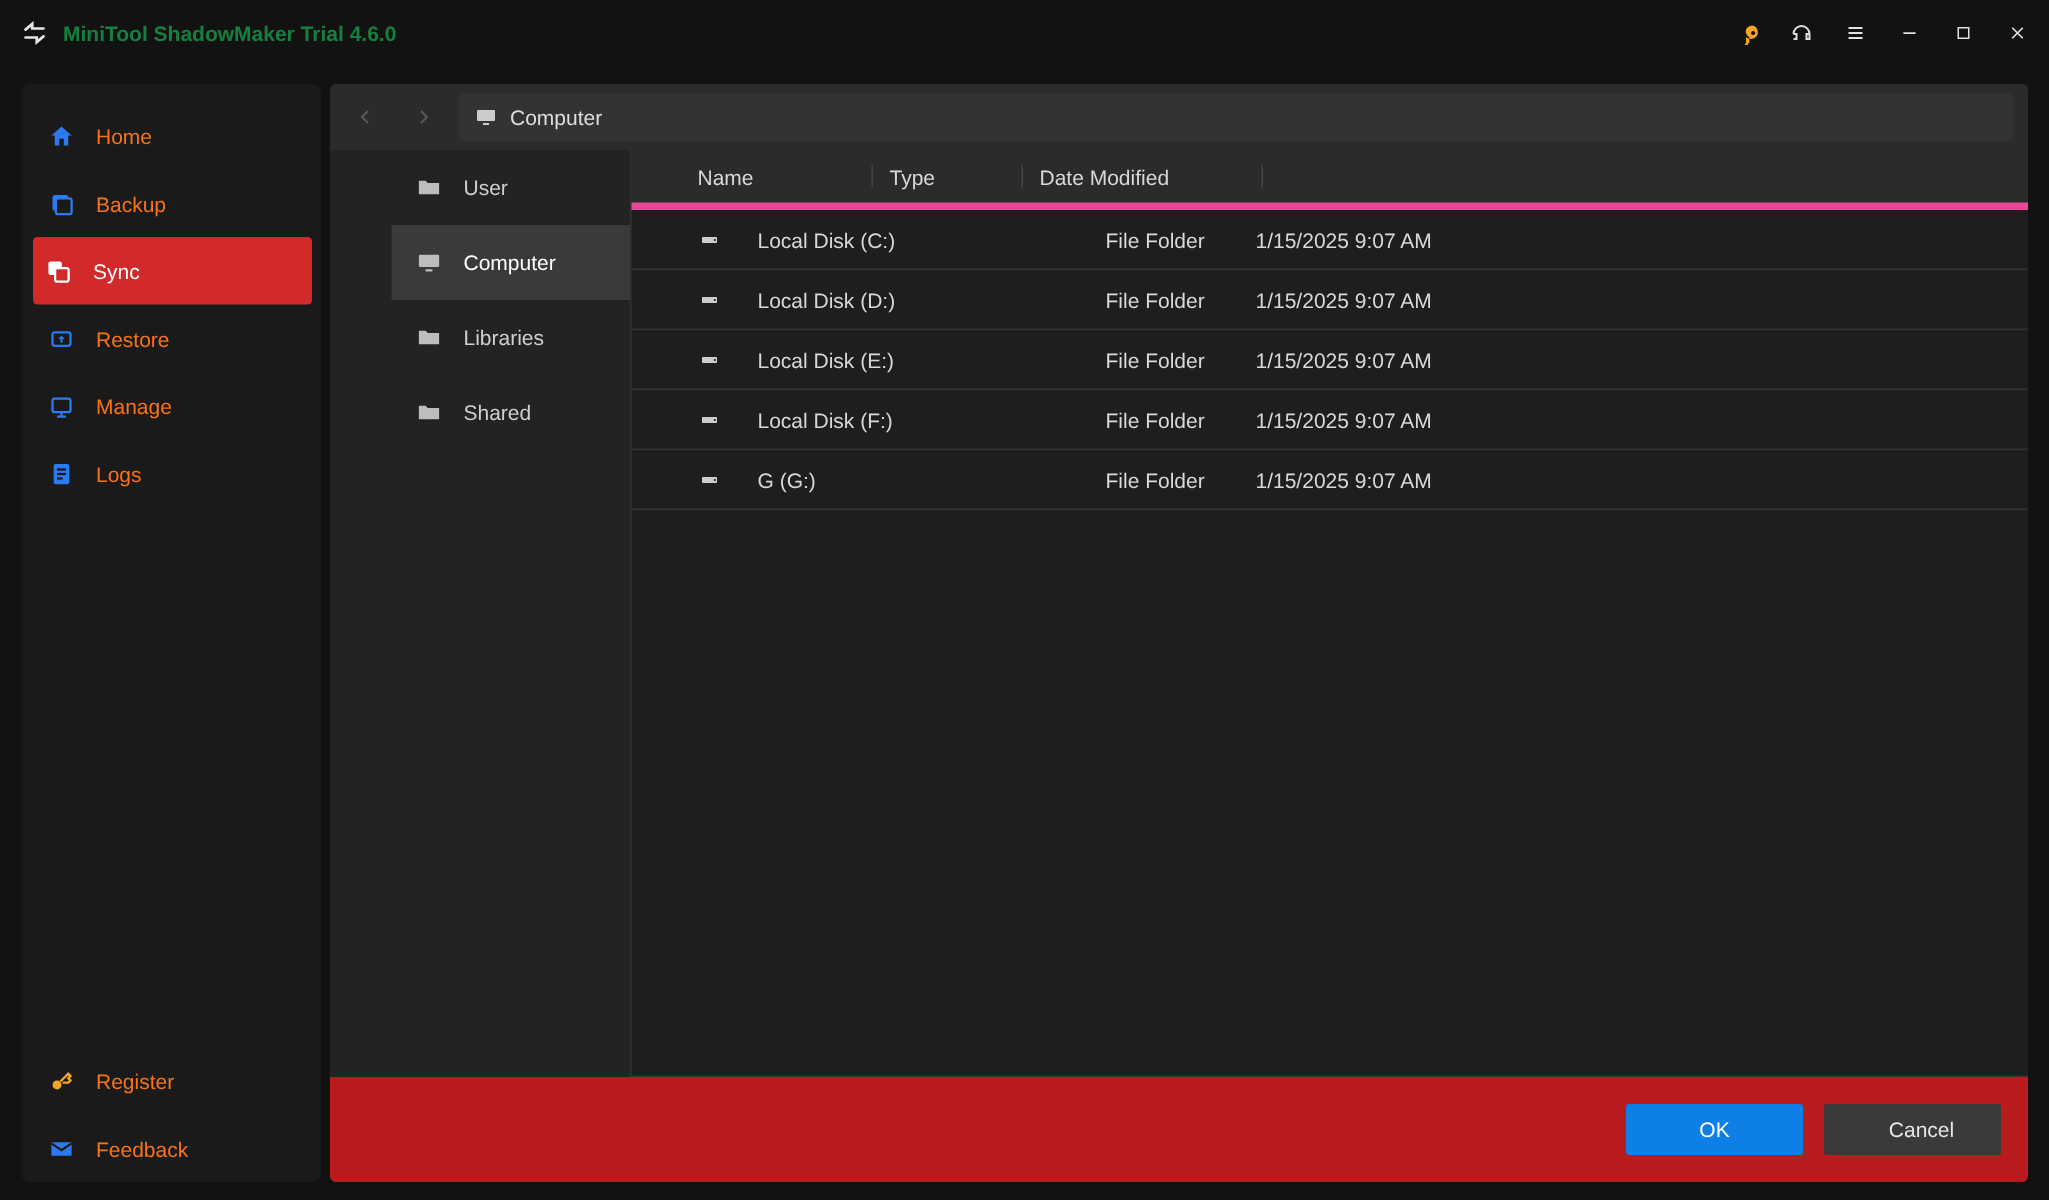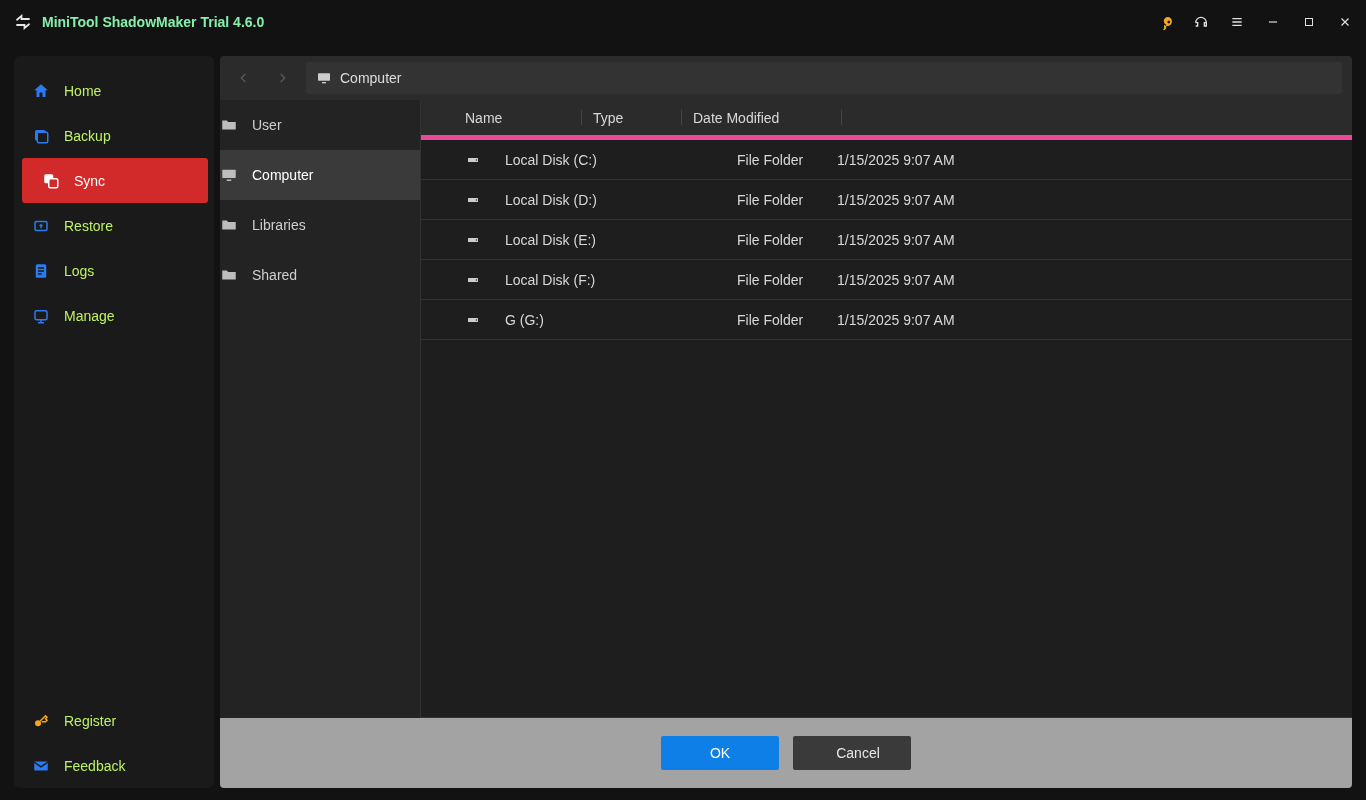--- a/index.html
+++ b/index.html
@@ -1,46 +1,46 @@
 <!DOCTYPE html>
 <html><head>
 <meta charset="utf-8">
 <style>
   * { box-sizing: border-box; margin: 0; padding: 0; }
   html, body { width: 1366px; height: 800px; overflow: hidden; font-family: "Segoe UI", Arial, sans-serif; background: #000; color: #e6e6e6; font-size: 14px; }
   .app { width: 1366px; height: 800px; background: #121212; display: flex; flex-direction: column; }
   
   .titlebar { height: 44px; background: #121212; display: flex; align-items: center; padding: 0 10px 0 14px; }
   .titlebar .logo { width: 20px; height: 20px; color: #e6e6e6; margin-right: 8px; display:flex; align-items:center; }
-  .titlebar .title { font-weight: 700; font-size: 14px; color: #86efac; }
+  .titlebar .title { font-weight: 700; font-size: 14px; color: #15803d; }
   .titlebar .spacer { flex: 1; }
   .winbtns { display: flex; align-items: center; gap: 14px; }
   .winbtn { width: 22px; height: 22px; display: flex; align-items: center; justify-content: center; color: #e0e0e0; cursor: pointer; }
   .winbtn.key { color: #f5a623; }
   
   .body { flex: 1; display: flex; min-height: 0; padding: 6px 6px 6px 6px; gap: 0; }
   
   .sidebar { width: 200px; background: #1a1a1a; border-radius: 6px; margin: 6px 6px 6px 8px; display: flex; flex-direction: column; padding-top: 12px; }
   .nav { display: flex; flex-direction: column; }
-  .nav-item { display: flex; align-items: center; height: 45px; padding: 0 18px; cursor: pointer; color: #bef264; gap: 14px; }
+  .nav-item { display: flex; align-items: center; height: 45px; padding: 0 18px; cursor: pointer; color: #f97316; gap: 14px; }
   .nav-item .icn { width: 18px; height: 18px; display:flex; align-items:center; justify-content:center; color:#2c7af0; }
-  .nav-item.active { background: #d22a2a; color: #fff; border-radius: 3px; margin: 0 6px 0 8px; padding: 0 20px; }
+  .nav-item.active { background: #d22a2a; color: #fff; border-radius: 3px; margin: 0 6px 0 8px; padding: 0 8px; }
   .nav-item .dot { width: 6px; height: 6px; background: #d22a2a; border-radius: 50%; margin-left: 4px; }
   .sidebar .spacer { flex: 1; }
   .bottom-nav .nav-item .icn.yellow { color: #f5a623; }
   
   .main { flex: 1; margin: 6px 8px 6px 0; display: flex; flex-direction: column; background: #1e1e1e; border-radius: 4px; overflow: hidden; }
   .pathbar { height: 44px; background: #2b2b2b; display: flex; align-items: center; gap: 10px; padding: 0 10px; }
   .pathbar .navarrow { width: 28px; height: 28px; display:flex; align-items:center; justify-content:center; color:#5a5a5a; cursor:pointer; }
   .pathbar .breadcrumb { flex:1; height: 32px; background: #333333; border-radius: 3px; display:flex; align-items:center; padding: 0 10px; gap: 8px; color:#ddd; }
   .pathbar .breadcrumb .bcicn { width:16px; height:16px; display:flex; align-items:center; color:#ccc; }
   
   .split { flex:1; display:flex; min-height:0; }
   .locpane { width: 200px; background:#232323; display:flex; flex-direction:column; }
-  .loc-item { height: 50px; display:flex; align-items:center; gap: 14px; padding: 0 0; color:#cfcfcf; cursor:pointer; }
+  .loc-item { height: 50px; display:flex; align-items:center; gap: 14px; padding: 0 16px; color:#cfcfcf; cursor:pointer;margin-left:41px; }
   .loc-item.selected { background:#3a3a3a; color:#fff; }
   .loc-item .licn { width:18px; height:18px; display:flex; align-items:center; justify-content:center; color:#bdbdbd; }
   
   .filepane { flex:1; display:flex; flex-direction:column; border:1px solid #333; border-top:none; border-right:none; min-height:0; }
   .filehead { height:40px; display:flex; align-items:center; background:#2b2b2b; border-bottom:5px solid #ec4899; }
   .col { padding: 0 12px; color:#d8d8d8; display:flex; align-items:center; height:100%; position:relative; }
   .col.sep::before { content:""; position:absolute; left:0; top:10px; bottom:10px; width:1px; background:#444; }
   .col-name { width: 160px; padding-left: 44px; }
   .col-size { width: 120px; }
   .col-type { width: 100px; }
@@ -48,21 +48,21 @@
   .col-last { flex:1; }
   .filelist { flex:1; overflow:auto; }
   .row { height:40px; display:flex; align-items:center; border-bottom:1px solid #333; cursor:pointer; }
   .row .cell { padding: 0 12px; color:#d8d8d8; }
   .row .cell-name { width: 280px; padding-left: 44px; display:flex; align-items:center; gap:24px; }
   .row .cell-size { width: 0px; }
   .row .cell-type { width: 100px; }
   .row .cell-date { width: 160px; }
   .drive-icn { width:16px; height:12px; display:flex; align-items:center; color:#ccc; }
   
-  .footer { height: 70px; display:flex; align-items:center; justify-content:center; gap: 14px; padding: 0 18px; background:#a3a3a3; }
+  .footer { height: 70px; display:flex; align-items:center; justify-content:flex-end; gap: 14px; padding: 0 18px; background:#b91c1c; }
   .btn { min-width: 118px; height: 34px; border-radius: 2px; display:flex; align-items:center; justify-content:center; cursor:pointer; font-size:14px; }
   .btn-primary { background:#0f7fe8; color:#fff; }
   .btn-secondary { background:#3a3a3a; color:#e6e6e6;padding-left:12px; }
 </style>
 </head>
 <body>
 
 <div class="app">
 
   <div class="titlebar">
@@ -142,37 +142,37 @@
           <span class="icn">
               <svg viewBox="0 0 24 24" width="18" height="18" fill="none" stroke="currentColor" stroke-width="2">
                 <rect x="4" y="6" width="16" height="12" rx="2"></rect>
                 <path d="M12 9l-3 3h2v3h2v-3h2z" fill="currentColor" stroke="none"></path>
               </svg>
             </span>
           <span>Restore</span>
         </div>
         <div class="nav-item">
           <span class="icn">
+              <svg viewBox="0 0 24 24" width="18" height="18" fill="none" stroke="currentColor" stroke-width="2">
+                <rect x="4" y="5" width="16" height="12" rx="2"></rect>
+                <path d="M8 21h8M12 17v4"></path>
+              </svg>
+            </span>
+          <span>Manage</span>
+        </div>
+        <div class="nav-item">
+          <span class="icn">
               <svg viewBox="0 0 24 24" width="18" height="18" fill="currentColor">
                 <rect x="5" y="3" width="14" height="18" rx="2"></rect>
                 <rect x="8" y="7" width="8" height="2" fill="#1a1a1a"></rect>
                 <rect x="8" y="11" width="8" height="2" fill="#1a1a1a"></rect>
                 <rect x="8" y="15" width="5" height="2" fill="#1a1a1a"></rect>
               </svg>
             </span>
           <span>Logs</span>
-        </div>
-        <div class="nav-item">
-          <span class="icn">
-              <svg viewBox="0 0 24 24" width="18" height="18" fill="none" stroke="currentColor" stroke-width="2">
-                <rect x="4" y="5" width="16" height="12" rx="2"></rect>
-                <path d="M8 21h8M12 17v4"></path>
-              </svg>
-            </span>
-          <span>Manage</span>
         </div>
       </div>
       <div class="spacer"></div>
       <div class="nav bottom-nav">
         <div class="nav-item">
           <span class="icn yellow">
               <svg viewBox="0 0 24 24" width="18" height="18" fill="currentColor">
                 <circle cx="8" cy="15" r="4"></circle>
                 <path d="M11 12l7-7 2 2-2 2 2 2-2 2-5 0" stroke="currentColor" fill="none" stroke-width="2"></path>
               </svg>

